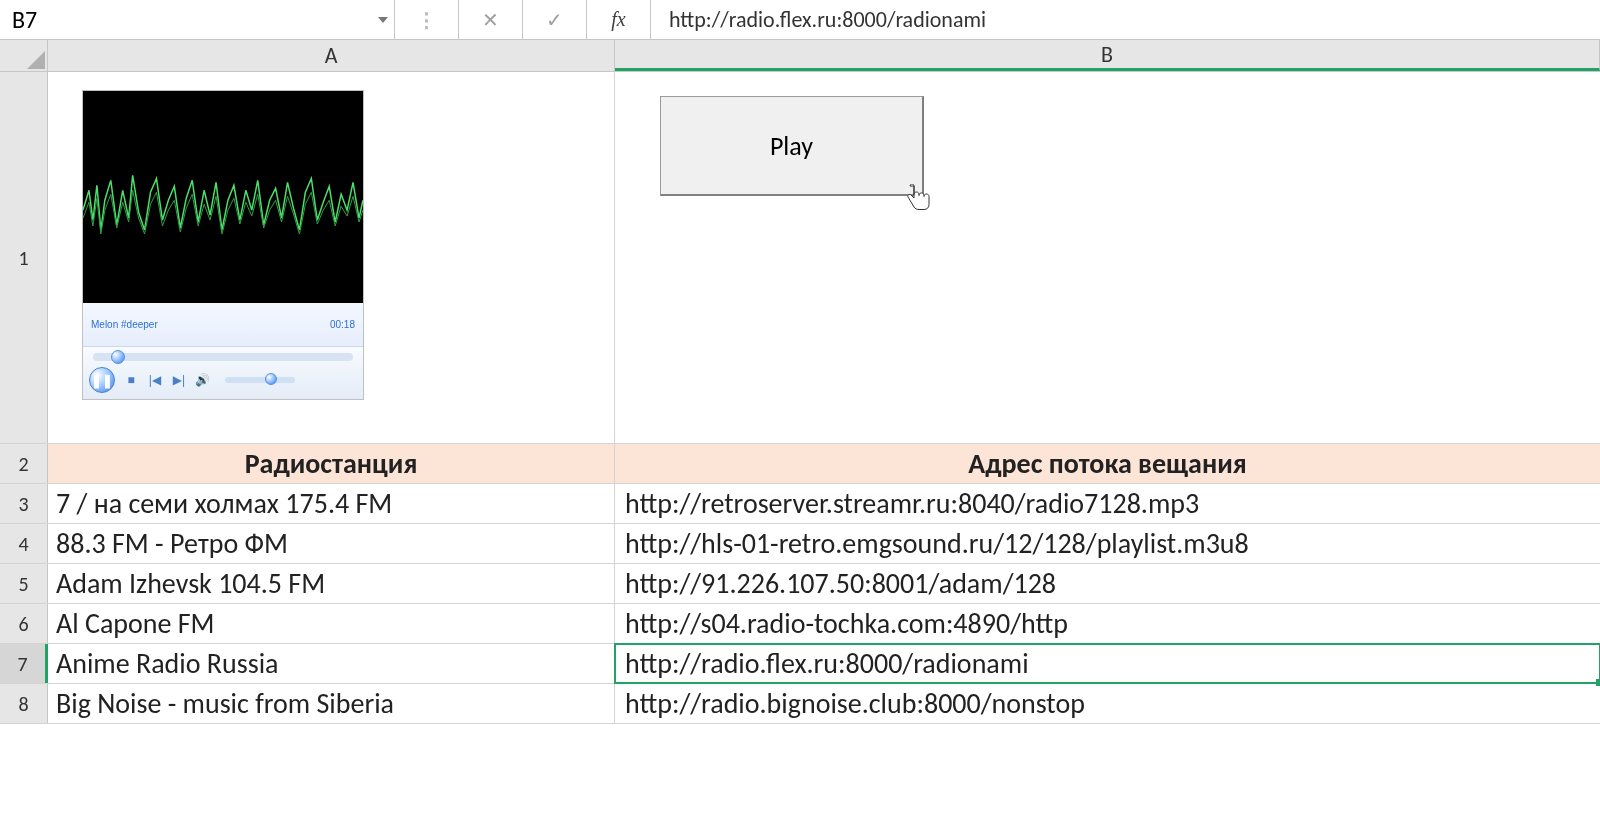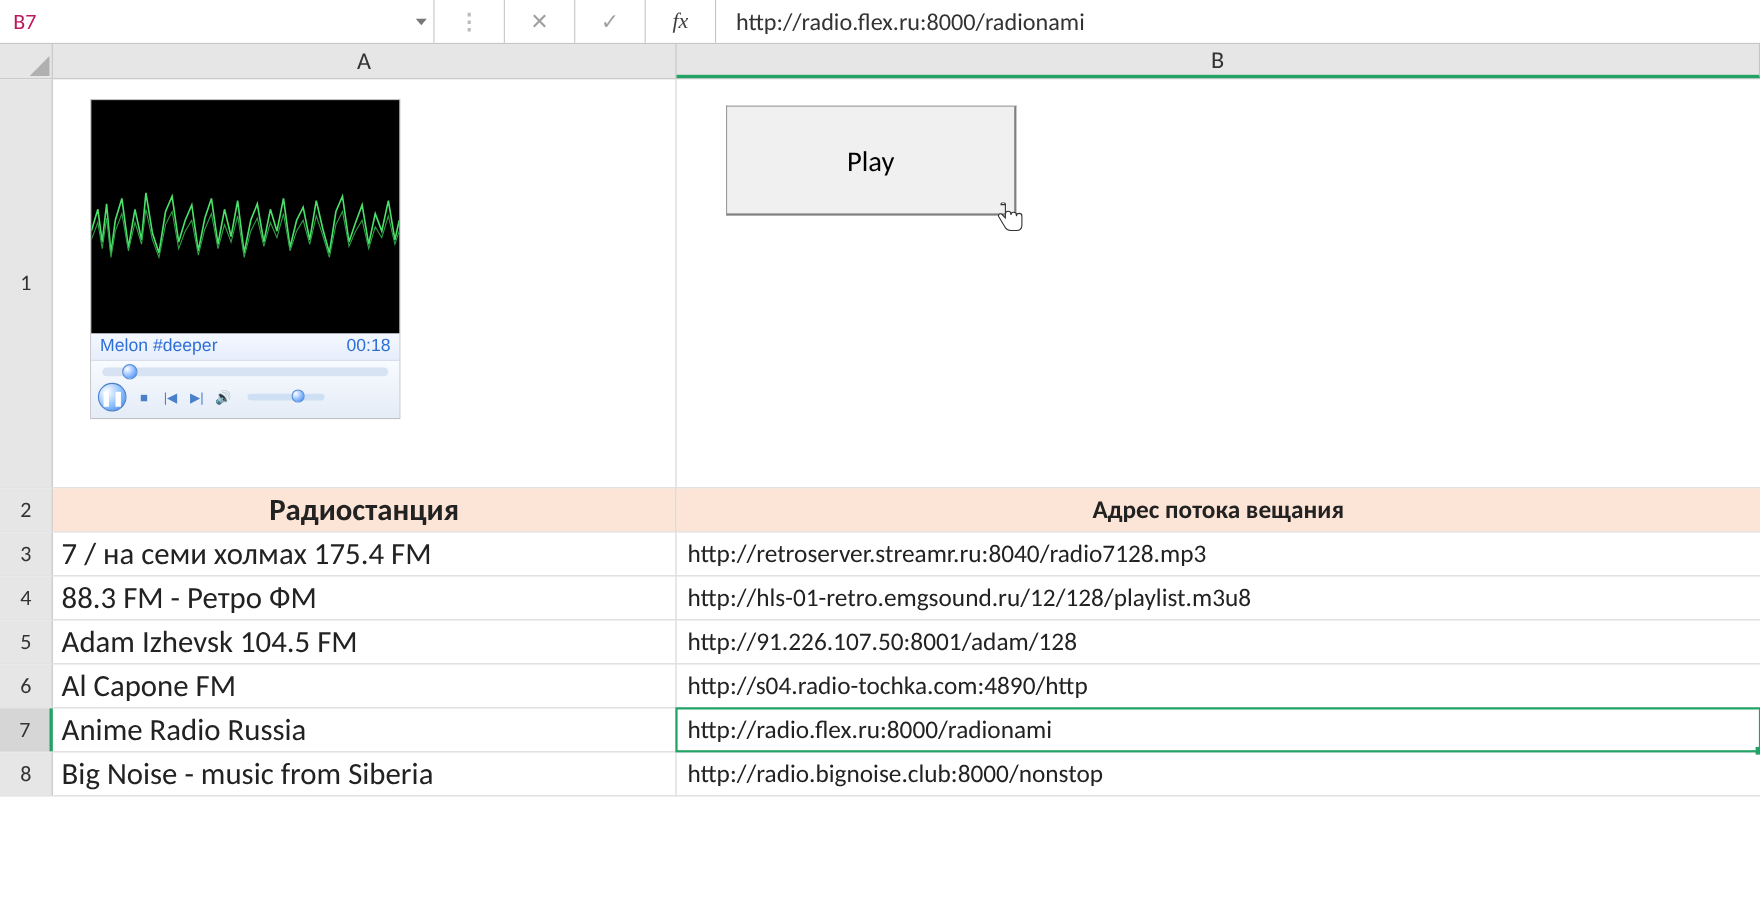--- a/index.html
+++ b/index.html
@@ -30,22 +30,22 @@
     height:40px;
     border-bottom:1px solid var(--border-grey);
     background:#fff;
   }
   .namebox{
     width:395px;
     display:flex;
     align-items:center;
     padding:0 10px 0 12px;
     border-right:1px solid var(--border-grey);
-    font-size:20px;
-    color:#be185d;
+    font-size:24px;
+    color:#000000;
     position:relative;
   }
   .namebox .dd{
     position:absolute;
     right:6px;
     top:50%;
     transform:translateY(-50%);
     width:0;height:0;
     border-left:5px solid transparent;
     border-right:5px solid transparent;
@@ -136,21 +136,21 @@
     width:567px;
     border-right:1px solid var(--border-grid);
     padding:4px 8px;
     font-size:28px;
     display:flex;
     align-items:center;
   }
   .cellB{
     flex:1;
     padding:4px 10px;
-    font-size:23px;
+    font-size:28px;
     display:flex;
     align-items:center;
     position:relative;
   }
 
   .row.tall{height:372px;}
   .row.hdr .cellA,.row.hdr .cellB{
     background:var(--header-fill);
     font-weight:bold;
     justify-content:center;
@@ -181,22 +181,22 @@
   .player .vis{
     height:212px;
     background:#000;
     position:relative;
     overflow:hidden;
   }
   .player .vis svg{position:absolute;inset:0;}
   .player .nowplaying{
     display:flex;
     justify-content:space-between;
-    padding:3px 8px;
-    font-size:16px;
+    padding:16px 8px;
+    font-size:10px;
     color:#2e6fd6;
     background:linear-gradient(#f4f8ff,#e6eefc);
   }
   .player .ctrls{
     padding:4px 6px 6px 6px;
     background:linear-gradient(#f8fbff,#e4ecf7);
     border-top:1px solid #cfd8e6;
   }
   .player .seek{
     height:8px;

